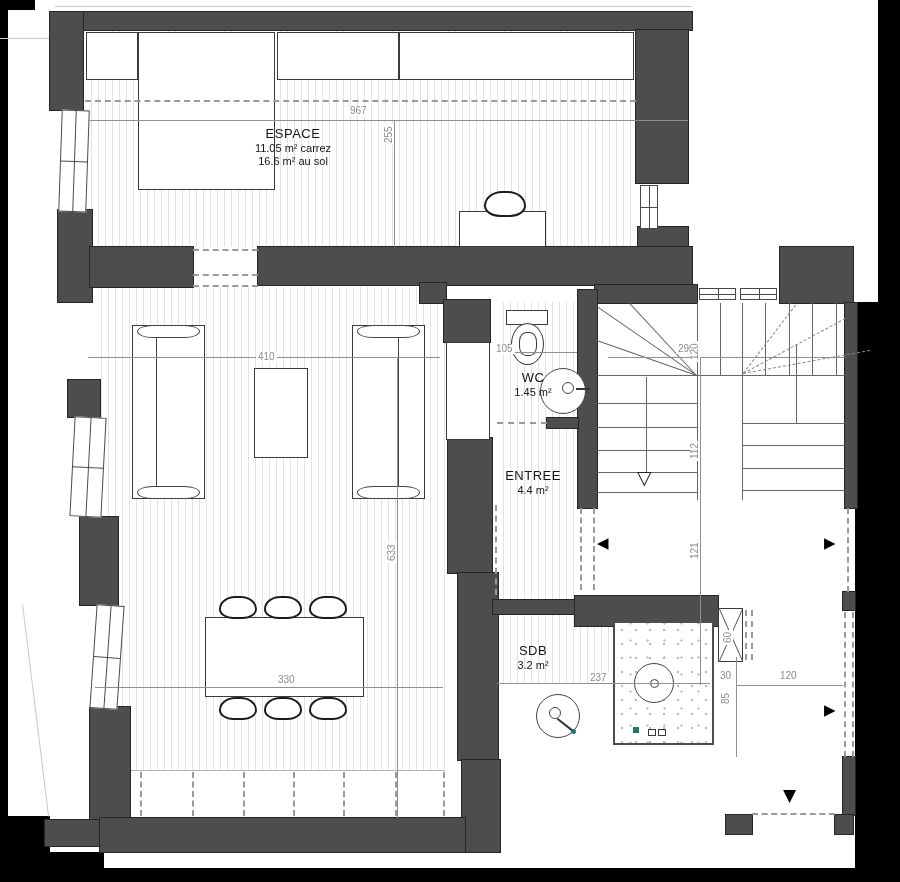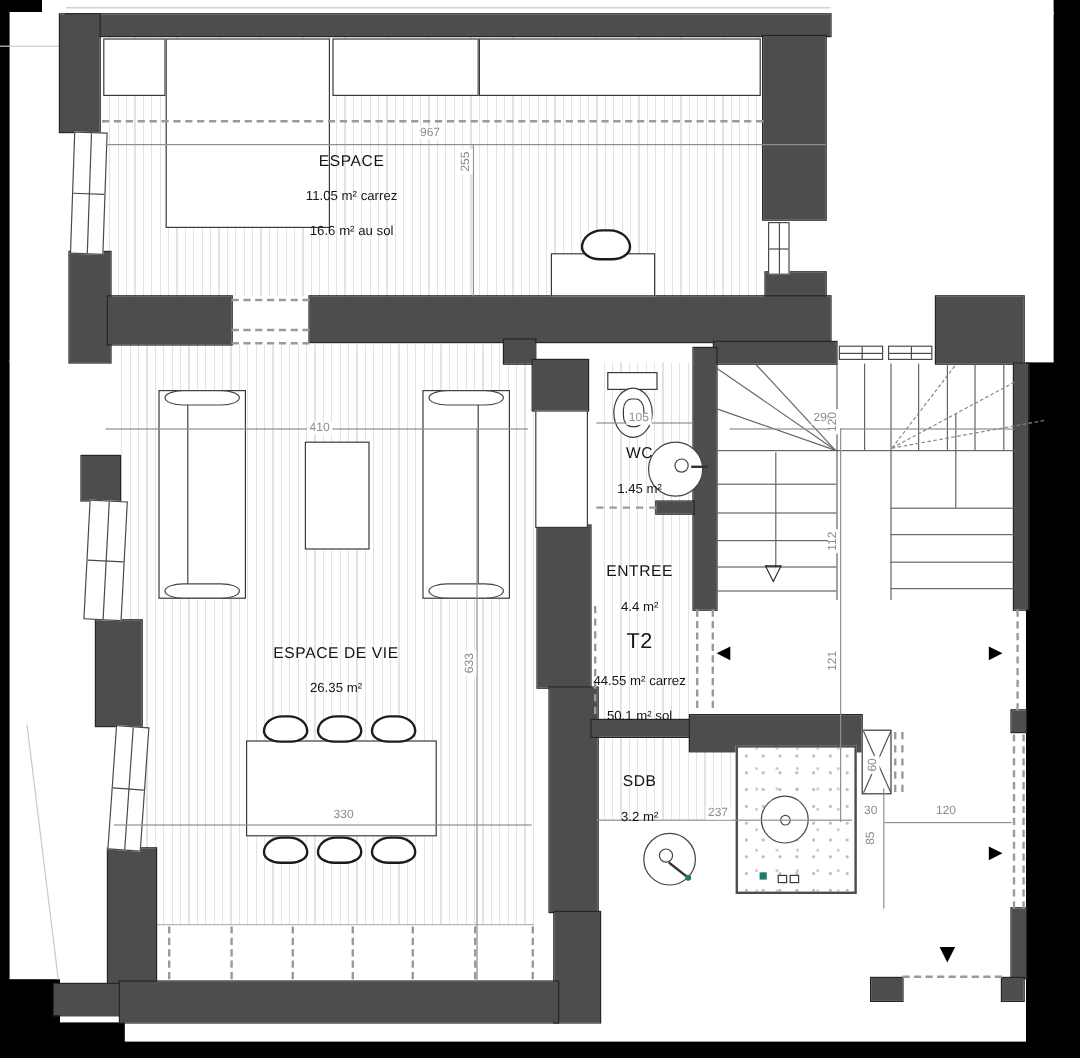--- a/index.html
+++ b/index.html
@@ -17,21 +17,21 @@
   .sline-v{position:absolute;width:0;border-left:1px solid #666;}
   .dline{position:absolute;height:0;border-top:1px solid #666;transform-origin:0 0;}
   .dray{position:absolute;height:0;border-top:1px dashed #888;transform-origin:0 0;}
   .dashed-h{position:absolute;height:0;border-top:2px dashed #9a9a9a;}
   .dashed-v{position:absolute;width:0;border-left:2px dashed #9a9a9a;}
   .hairline{position:absolute;background:#c9c9c9;}
   .dim{position:absolute;font-size:10px;line-height:10px;color:#8c8c8c;background:#fff;padding:0 2px;white-space:nowrap;}
   .rot{transform:rotate(-90deg);transform-origin:left top;}
   .room-label{position:absolute;color:#141414;text-align:center;}
   .room-label .nm{font-size:13px;letter-spacing:.5px;}
-  .room-label .ar{font-size:11px;margin-top:17px;}
+  .room-label .ar{font-size:11px;margin-top:1px;}
   .room-label .big{font-size:18px;}
   .arrow{position:absolute;color:#000;font-size:15px;line-height:1;font-family:"DejaVu Sans",sans-serif;}
   .win{position:absolute;background:#fff;border:1px solid #4a4a4a;}
   .win::before{content:"";position:absolute;left:50%;top:0;bottom:0;border-left:1px solid #4a4a4a;}
   .win::after{content:"";position:absolute;top:50%;left:0;right:0;border-top:1px solid #4a4a4a;}
   .chair{position:absolute;width:34px;height:19px;background:#fff;border:2px solid #1c1c1c;
          border-radius:45% 45% 40% 40%/60% 60% 45% 45%;}
   .sofa-line{position:absolute;top:2px;bottom:2px;border-left:1px solid #444;}
   .sofa-arm{position:absolute;left:4px;right:4px;height:11px;border:1px solid #444;border-radius:50%/100%;background:#fff;}
   .circle{position:absolute;border:1.5px solid #444;border-radius:50%;background:#fff;}
@@ -221,51 +221,42 @@
   <div class="line-v" style="left:700px;top:357px;height:328px"></div>
   <div class="line-h" style="left:497px;top:683px;width:213px"></div>
   <div class="line-v" style="left:736px;top:657px;height:100px"></div>
   <div class="line-h" style="left:737px;top:685px;width:106px"></div>
 
   <span class="dim" style="left:348px;top:106px">967</span>
   <span class="dim rot" style="left:384px;top:145px">255</span>
   <span class="dim" style="left:256px;top:352px">410</span>
   <span class="dim rot" style="left:387px;top:563px">633</span>
   <span class="dim" style="left:276px;top:675px">330</span>
-  <span class="dim" style="left:522px;top:344px">105</span>
+  <span class="dim" style="left:494px;top:344px">105</span>
   <span class="dim" style="left:676px;top:344px">296</span>
   <span class="dim rot" style="left:690px;top:362px">120</span>
   <span class="dim rot" style="left:690px;top:461px">112</span>
   <span class="dim rot" style="left:690px;top:561px">121</span>
   <span class="dim" style="left:588px;top:673px">237</span>
   <span class="dim rot" style="left:723px;top:645px">60</span>
   <span class="dim" style="left:718px;top:671px">30</span>
   <span class="dim rot" style="left:721px;top:706px">85</span>
   <span class="dim" style="left:778px;top:671px">120</span>
 
   <div class="room-label" style="left:203px;top:126px;width:180px">
     <div class="nm">ESPACE</div>
     <div class="ar">11.05 m² carrez</div>
     <div class="ar">16.6 m² au sol</div>
   </div>
-  <div class="room-label" style="left:190px;top:536px;width:180px">
-    <div class="nm">ESPACE DE VIE</div>
-    <div class="ar">26.35 m²</div>
-  </div>
   <div class="room-label" style="left:495px;top:370px;width:76px">
     <div class="nm">WC</div>
     <div class="ar">1.45 m²</div>
   </div>
   <div class="room-label" style="left:490px;top:468px;width:86px">
     <div class="nm">ENTREE</div>
     <div class="ar">4.4 m²</div>
   </div>
-  <div class="room-label" style="left:481px;top:524px;width:104px">
-    <div class="nm big">T2</div>
-    <div class="ar">44.55 m² carrez</div>
-    <div class="ar">50.1 m² sol</div>
-  </div>
   <div class="room-label" style="left:495px;top:643px;width:76px">
     <div class="nm">SDB</div>
     <div class="ar">3.2 m²</div>
   </div>
 
 </div>
 
 </body></html>

